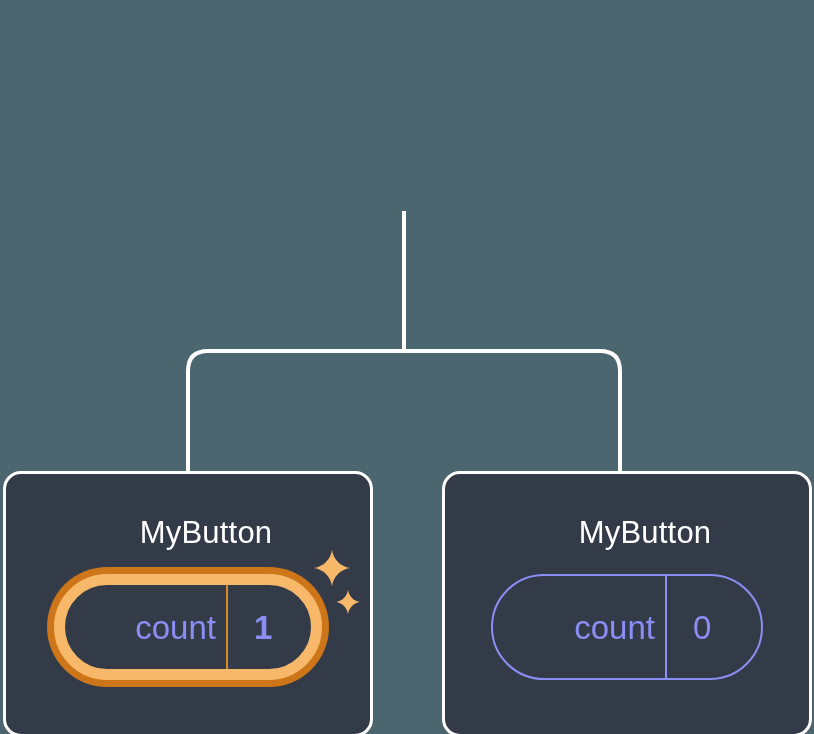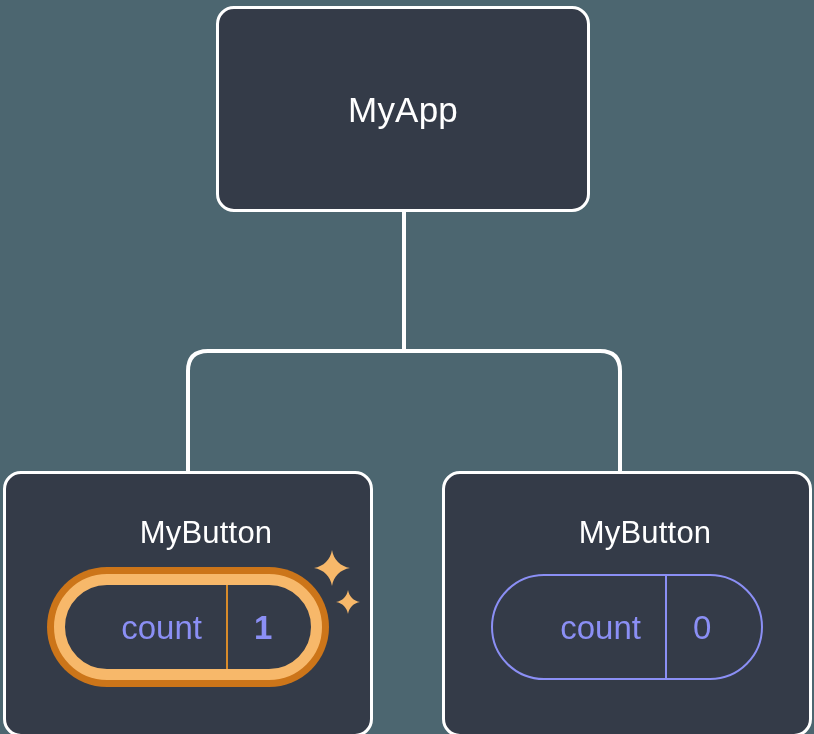--- a/index.html
+++ b/index.html
@@ -102,21 +102,21 @@
     color: #8b8ff5;
     font-size: 33px;
     line-height: 1;
     white-space: nowrap;
   }
   .pill-label {
     width: 172px;
     padding-left: 18px;
     box-sizing: border-box;
     justify-content: flex-end;
-    padding-right: 24px;
+    padding-right: 10px;
   }
   .pill-value {
     width: 96px;
     border-left: 2px solid #8b8ff5;
     justify-content: flex-start;
     padding-left: 26px;
     box-sizing: border-box;
   }
 
   
@@ -164,23 +164,20 @@
 </head>
 <body>
 
 <div id="stage">
 
   <svg id="connectors" viewBox="0 0 814 734">
     <path d="M404,211 L404,351" fill="none" stroke="#ffffff" stroke-width="4"></path>
     <path d="M188,471 L188,371 Q188,351 208,351 L600,351 Q620,351 620,371 L620,471" fill="none" stroke="#ffffff" stroke-width="4" stroke-linecap="butt"></path>
   </svg>
 
-  <div class="node node-root">
-    <div class="node-title">MyApp</div>
-  </div>
 
   <div class="node node-child-left">
     <div class="node-title">MyButton</div>
 
     <div class="pill-wrap is-highlighted">
       <div class="pill">
         <div class="pill-label">count</div>
         <div class="pill-value">1</div>
       </div>
 

